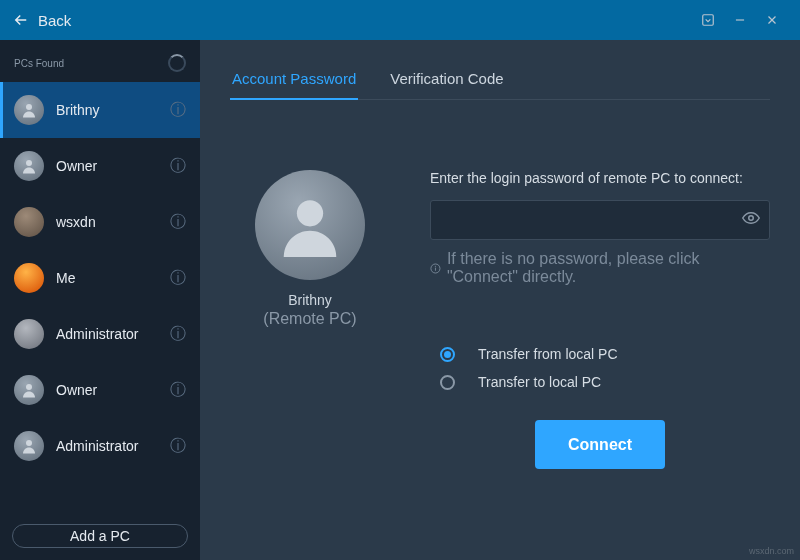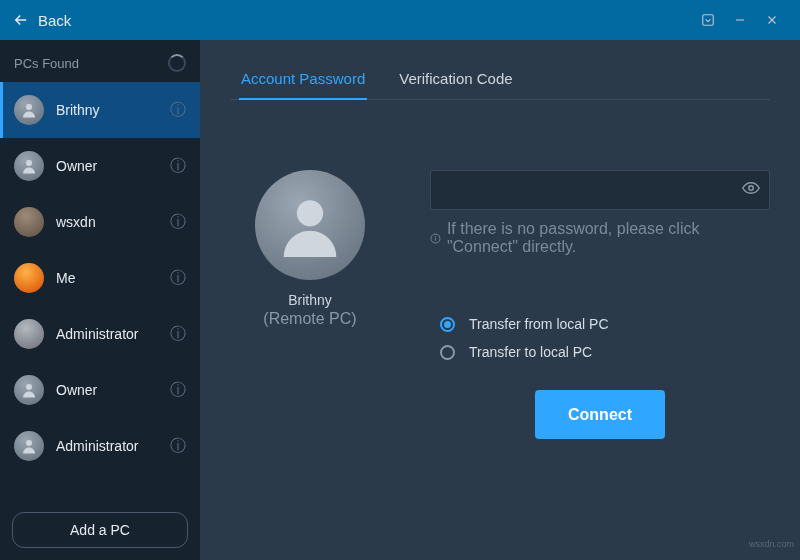--- a/index.html
+++ b/index.html
@@ -5,57 +5,57 @@
     * { margin: 0; padding: 0; box-sizing: border-box; font-family: "Segoe UI", Arial, sans-serif; }
     body { width: 800px; height: 560px; background: #2b3a4a; color: #cdd6df; overflow: hidden; }
     .titlebar { height: 40px; display: flex; align-items: center; padding: 0 12px; background: #0369a1; }
     .back-btn { display: flex; align-items: center; gap: 8px; cursor: pointer; color: #e5eaf0; font-size: 15px; }
     .back-btn svg { width: 18px; height: 18px; }
     .titlebar-spacer { flex: 1; }
     .titlebar-icon { width: 32px; height: 32px; display: flex; align-items: center; justify-content: center; color: #b9c4cf; cursor: pointer; }
     .titlebar-icon svg { width: 14px; height: 14px; }
     .container { display: flex; height: 520px; }
     .sidebar { width: 200px; background: #17222f; display: flex; flex-direction: column; }
-    .sidebar-header { display: flex; align-items: center; justify-content: space-between; padding: 14px 14px 10px 14px; color: #8a98a7; font-size: 13px; }
+    .sidebar-header { display: flex; align-items: center; justify-content: space-between; padding: 14px 14px 10px 14px; color: #8a98a7; font-size: 10px; }
     .loading-circle { width: 18px; height: 18px; border: 2px solid #3a4a5c; border-top-color: #8a98a7; border-radius: 50%; }
     .pc-list { flex: 1; overflow: hidden; }
     .pc-item { height: 56px; display: flex; align-items: center; padding: 0 14px; gap: 12px; cursor: pointer; position: relative; }
     .pc-item.selected { background: #0f4c81; }
     .pc-item.selected::before { content: ""; position: absolute; left: 0; top: 0; bottom: 0; width: 3px; background: #2fa6ff; }
     .pc-item .avatar { width: 30px; height: 30px; border-radius: 50%; display: flex; align-items: center; justify-content: center; flex-shrink: 0; }
     .pc-item .name { flex: 1; font-size: 14px; color: #e5eaf0; }
     .pc-item .info-icon { color: #5c6f84; }
     .add-pc-wrap { padding: 12px; }
-    .add-pc { border: 1px solid #4a5a6c; border-radius: 12px; height: 36px; display: flex; align-items: center; justify-content: center; font-size: 14px; color: #e5eaf0; cursor: pointer; }
+    .add-pc { border: 1px solid #4a5a6c; border-radius: 12px; height: 24px; display: flex; align-items: center; justify-content: center; font-size: 14px; color: #e5eaf0; cursor: pointer; }
     .main { flex: 1; background: #2b3a4a; padding: 0 30px 20px 30px; display: flex; flex-direction: column; }
     .tabs { display: flex; gap: 30px; border-bottom: 1px solid #3c4b5b; margin-top: 18px; }
     .tab { padding: 12px 2px; font-size: 15px; color: #cdd6df; cursor: pointer; position: relative; }
-    .tab.active { color: #2fa6ff; margin-left: 9px; }
+    .tab.active { color: #2fa6ff; }
     .tab.active::after { content: ""; position: absolute; left: 0; right: 0; bottom: -1px; height: 2px; background: #2fa6ff; }
     .body { flex: 1; display: flex; gap: 40px; padding-top: 70px; }
     .profile { width: 160px; display: flex; flex-direction: column; align-items: center; }
     .big-avatar { width: 110px; height: 110px; border-radius: 50%; background: radial-gradient(circle at 40% 30%, #9aa6b2, #5f6c79); display: flex; align-items: center; justify-content: center; }
     .big-avatar svg { width: 70px; height: 70px; fill: #cfd6dd; }
     .profile-name { margin-top: 12px; color: #cdd6df; font-size: 14px; }
     .profile-sub { color: #8a98a7; font-size: 16px; margin-top: 2px; }
     .form { flex: 1; }
     .prompt { font-size: 14px; color: #d6dde4; margin-bottom: 14px; }
     .input-wrap { position: relative; margin-bottom: 10px; }
     .pw-input { width: 100%; height: 40px; background: #1f2c3a; border: 1px solid #3c4b5b; border-radius: 3px; color: #e5eaf0; padding: 0 40px 0 12px; font-size: 14px; }
     .eye { position: absolute; right: 10px; top: 50%; transform: translateY(-50%); color: #8a98a7; cursor: pointer; }
     .hint { display: flex; align-items: center; gap: 6px; color: #7b8a9a; font-size: 16px; }
     .hint svg { width: 13px; height: 13px; }
     .radios { margin-top: 60px; display: flex; flex-direction: column; gap: 12px; margin-left: 10px; }
-    .radio { display: flex; align-items: center; gap: 14px; cursor: pointer; font-size: 14px; color: #d6dde4; }
+    .radio { display: flex; align-items: center; gap: 23px; cursor: pointer; font-size: 14px; color: #d6dde4; }
     .radio-dot { width: 15px; height: 15px; border-radius: 50%; border: 2px solid #2fa6ff; display: flex; align-items: center; justify-content: center; }
     .radio.off .radio-dot { border-color: #8a98a7; }
     .radio-dot-inner { width: 7px; height: 7px; border-radius: 50%; background: #2fa6ff; }
     .connect-wrap { display: flex; justify-content: center; margin-top: 30px; }
     .connect-btn { background: #2fa6ff; color: #fff; border: none; border-radius: 4px; width: 130px; height: 49px; font-size: 16px; font-weight: 600; cursor: pointer; }
-    .watermark { position: absolute; right: 6px; bottom: 11px; font-size: 9px; color: #5b6773; }
+    .watermark { position: absolute; right: 6px; bottom: 4px; font-size: 9px; color: #5b6773; }
     
     .av-default { background: radial-gradient(circle at 40% 30%, #9aa6b2, #5f6c79); }
     .av-brown { background: radial-gradient(circle at 40% 30%, #9d8a78, #5d4f43); }
     .av-fire { background: radial-gradient(circle at 40% 30%, #ffb347, #d64a00); }
     .av-stone { background: radial-gradient(circle at 40% 30%, #b3b7be, #6a6f78); }
   </style>
 </head>
 <body>
 
 <div class="titlebar">
@@ -167,20 +167,21 @@
           <svg viewBox="0 0 24 24">
               <circle cx="12" cy="8" r="4.5"></circle>
               <path d="M3 23c0-5 4-9 9-9s9 4 9 9"></path>
             </svg>
         </div>
         <div class="profile-name">Brithny</div>
         <div class="profile-sub">(Remote PC)</div>
       </div>
 
       <div class="form">
+        <div class="prompt">Enter the login password of remote PC to connect:</div>
         <div class="input-wrap">
           <input type="password" class="pw-input" value="" style="">
           <span class="eye">
             <svg width="18" height="18" viewBox="0 0 24 24" fill="none" stroke="currentColor" stroke-width="2">
                 <path d="M1 12s4-7 11-7 11 7 11 7-4 7-11 7S1 12 1 12z"></path>
                 <circle cx="12" cy="12" r="3"></circle>
               </svg>
           </span>
         </div>
         <div class="hint">

